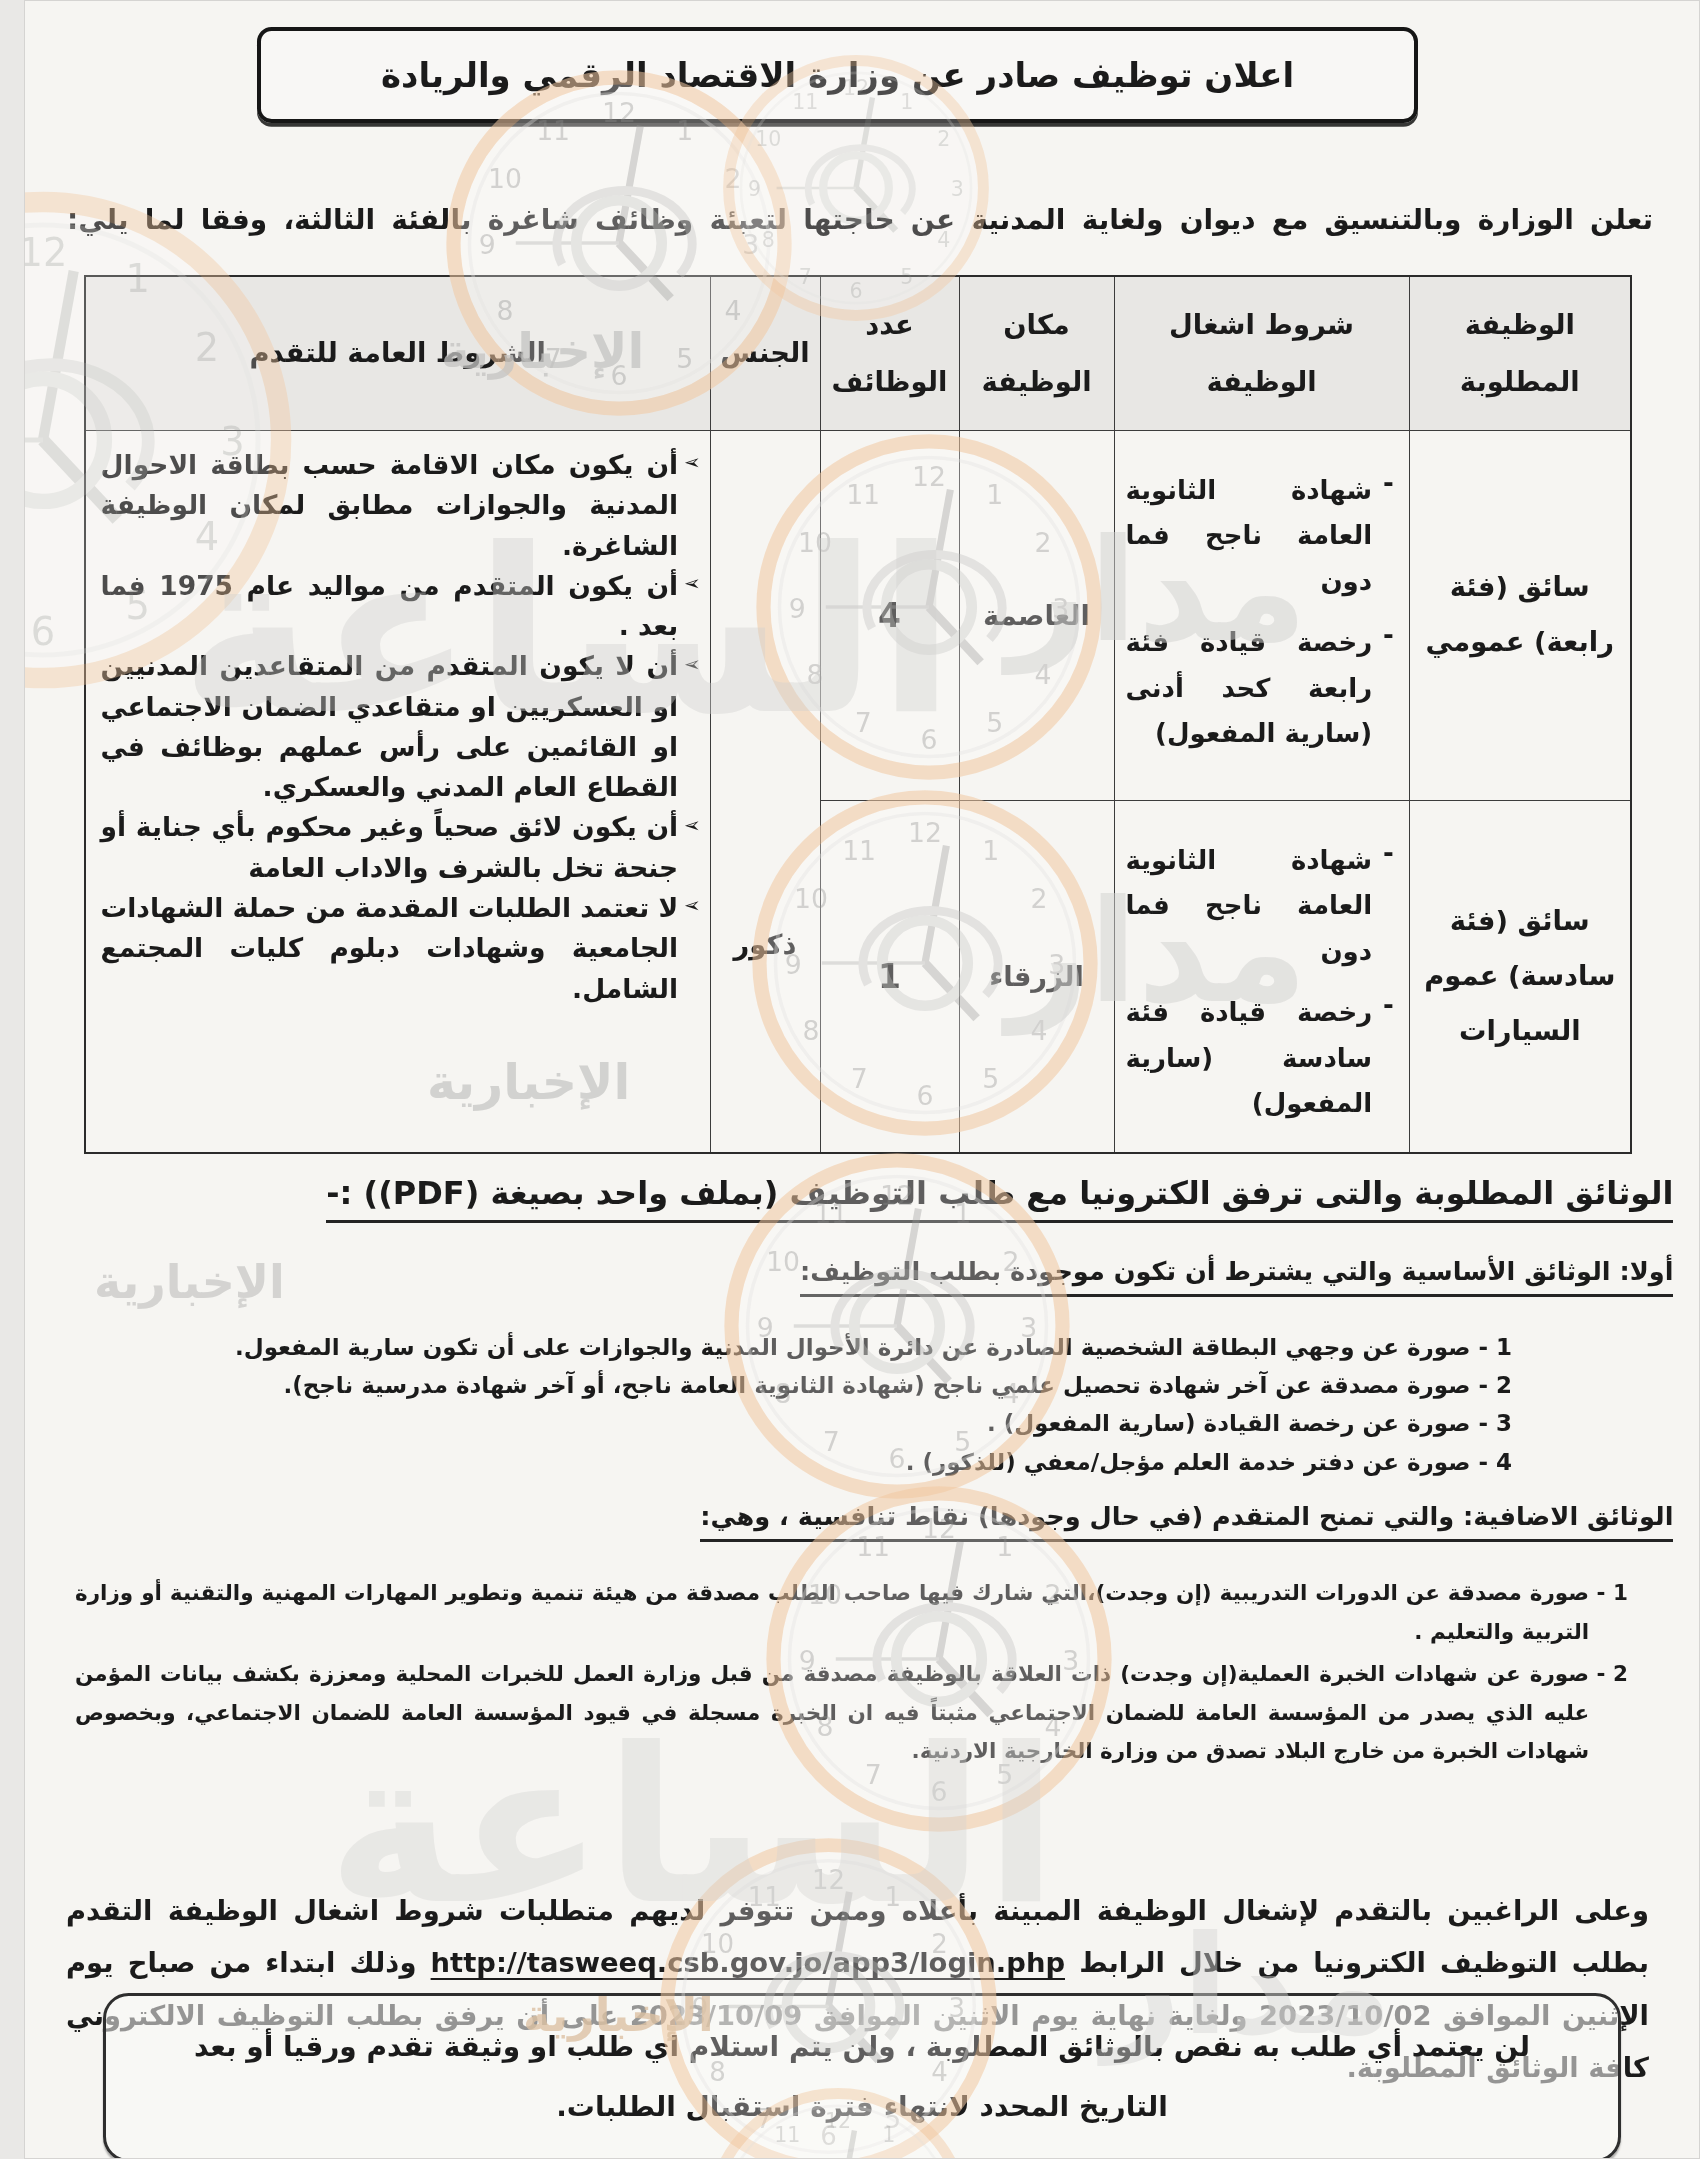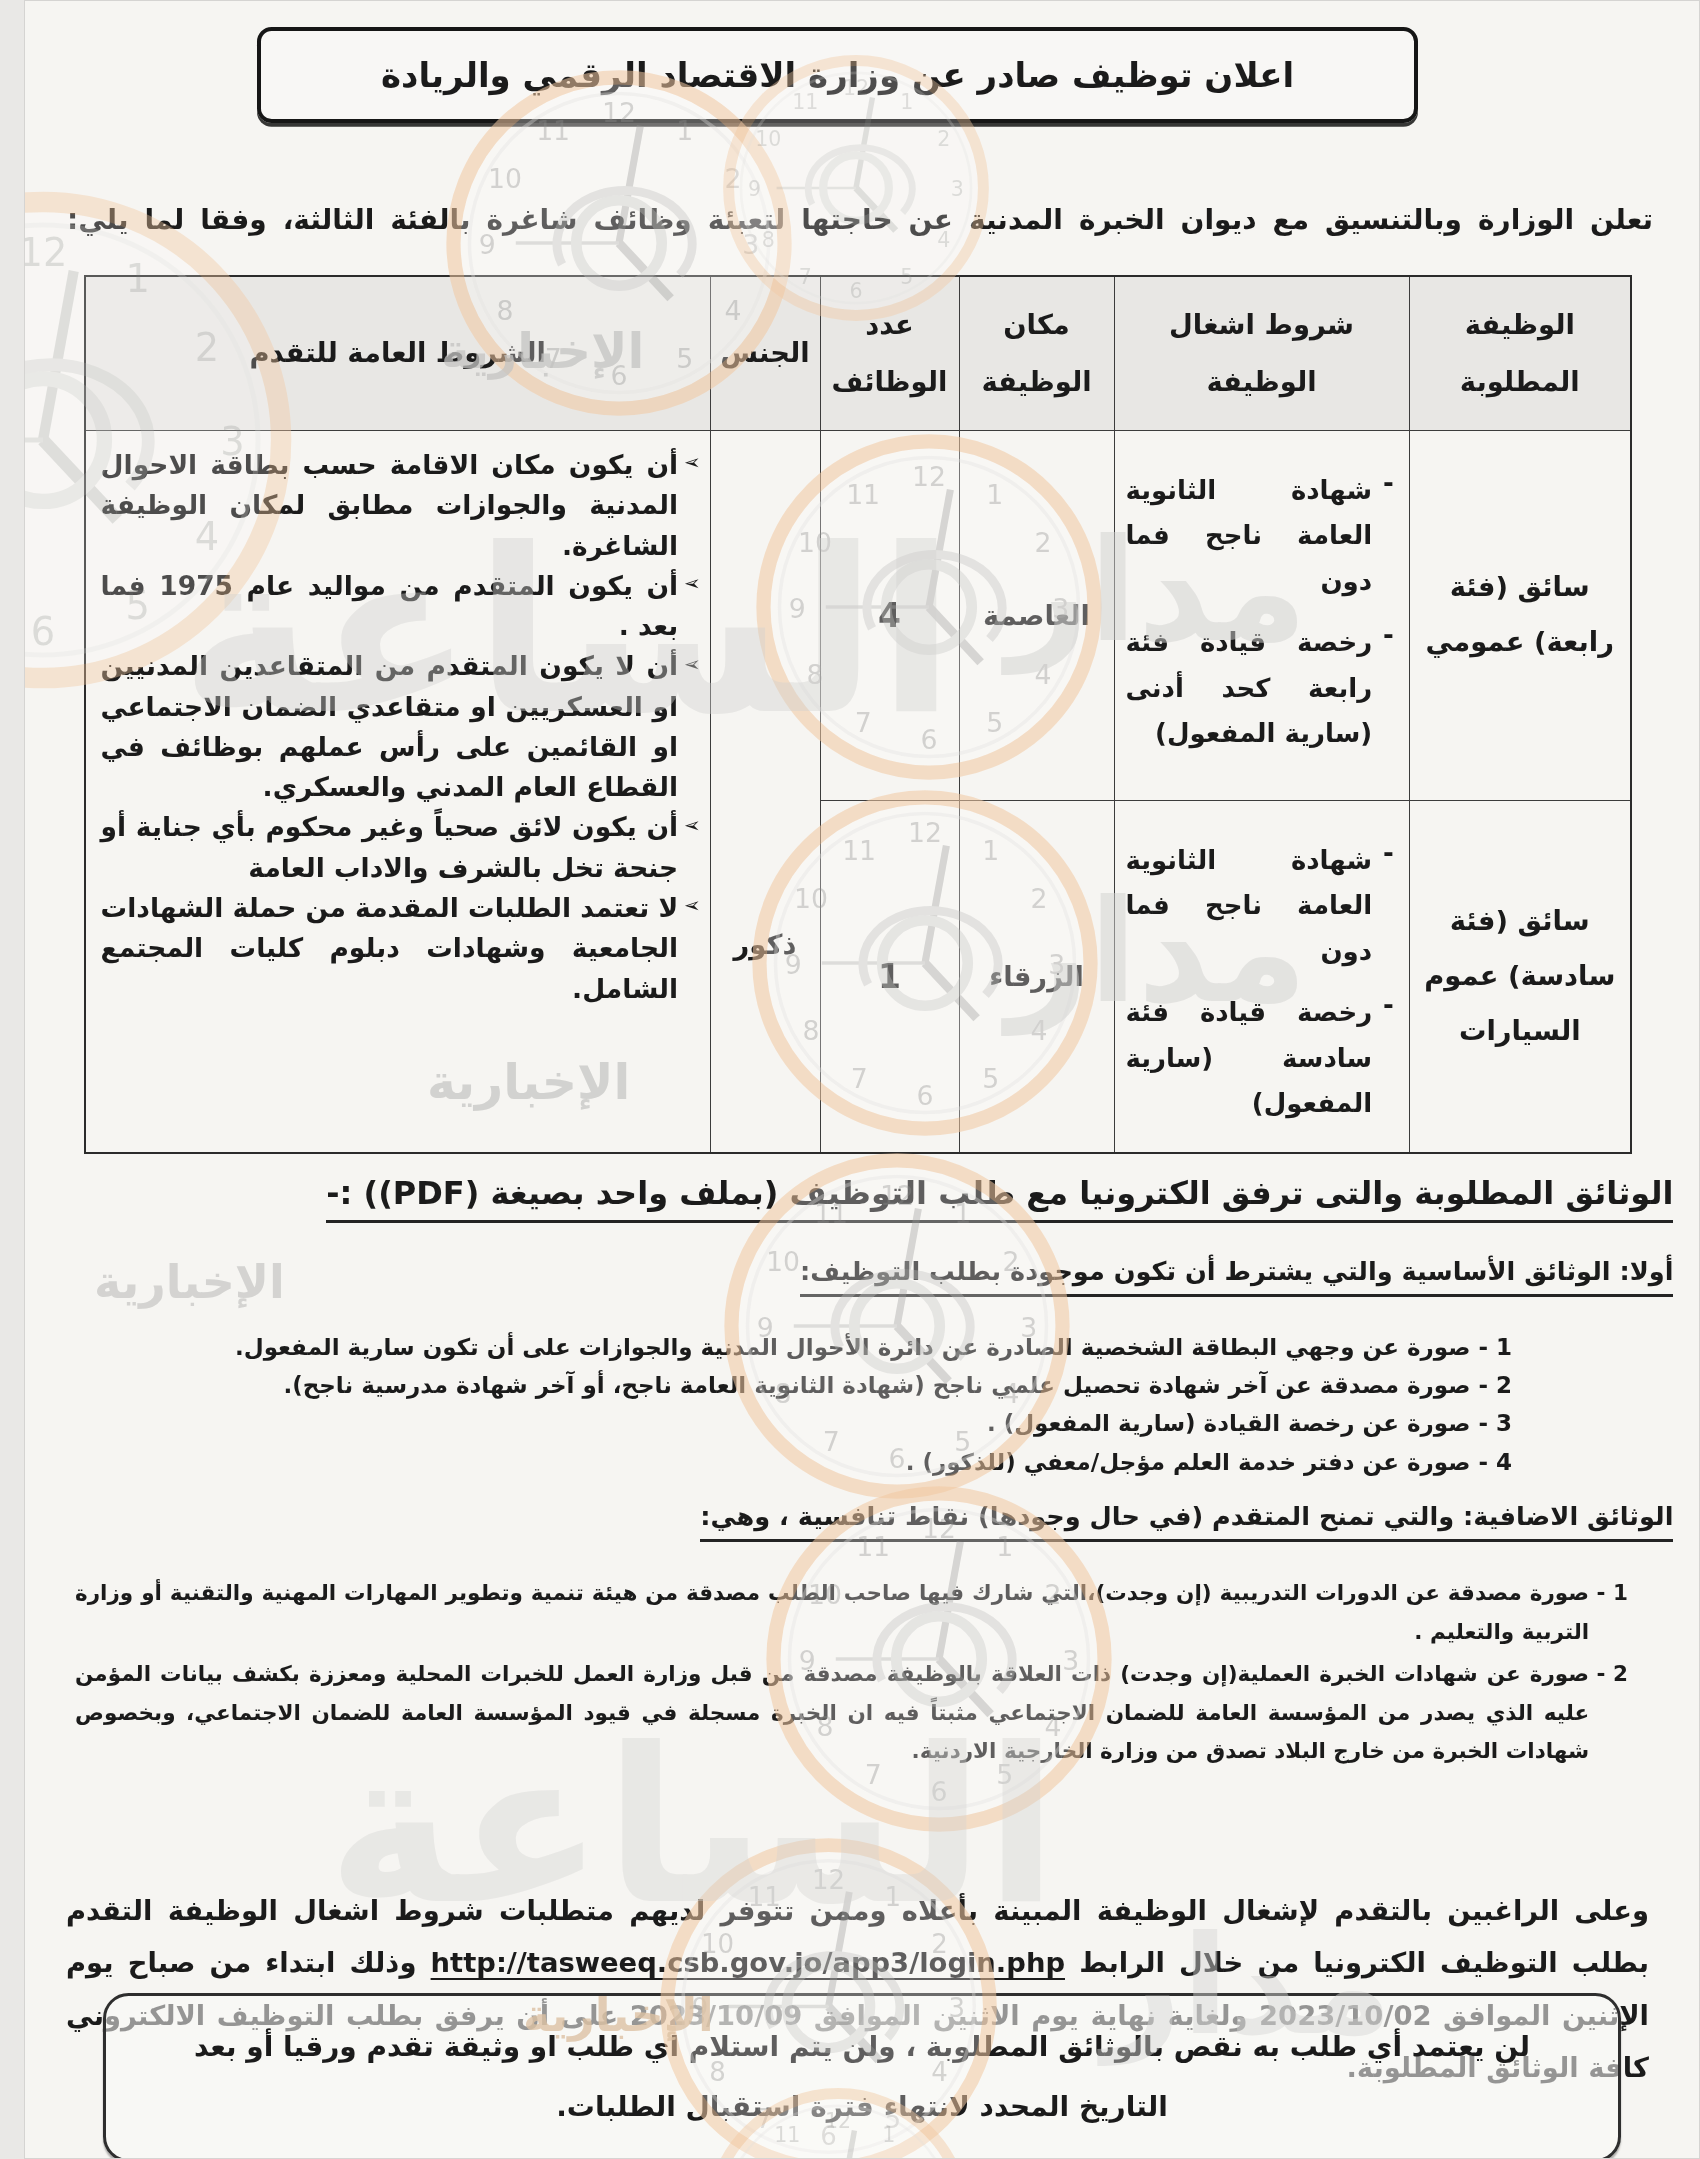--- a/index.html
+++ b/index.html
@@ -119,21 +119,21 @@
         <circle cx="100" cy="100" r="24" fill="none" stroke="#d8d8d6" stroke-width="6"></circle>
         <path d="M68 112 a38 30 0 1 1 66 6" fill="none" stroke="#d4d4d2" stroke-width="5"></path>
       </symbol>
     </defs>
   </svg>
 
   <div class="abs title-box">
     <div class="t">اعلان توظيف صادر عن وزارة الاقتصاد الرقمي والريادة</div>
   </div>
 
-  <p class="abs intro">تعلن الوزارة وبالتنسيق مع ديوان الخبرة المدنية عن حاجتها لتعبئة وظائف شاغرة بالفئة الثالثة، وفقا لما يلي:</p>
+  <p class="abs intro">تعلن الوزارة وبالتنسيق مع ديوان ولغاية المدنية عن حاجتها لتعبئة وظائف شاغرة بالفئة الثالثة، وفقا لما يلي:</p>
 
   <table class="abs jobs-table">
     <colgroup>
       <col style="width:222px">
         <col style="width:295px">
         <col style="width:155px">
       <col style="width:139px">
         <col style="width:110px">
         <col style="width:625px">
     </colgroup>

